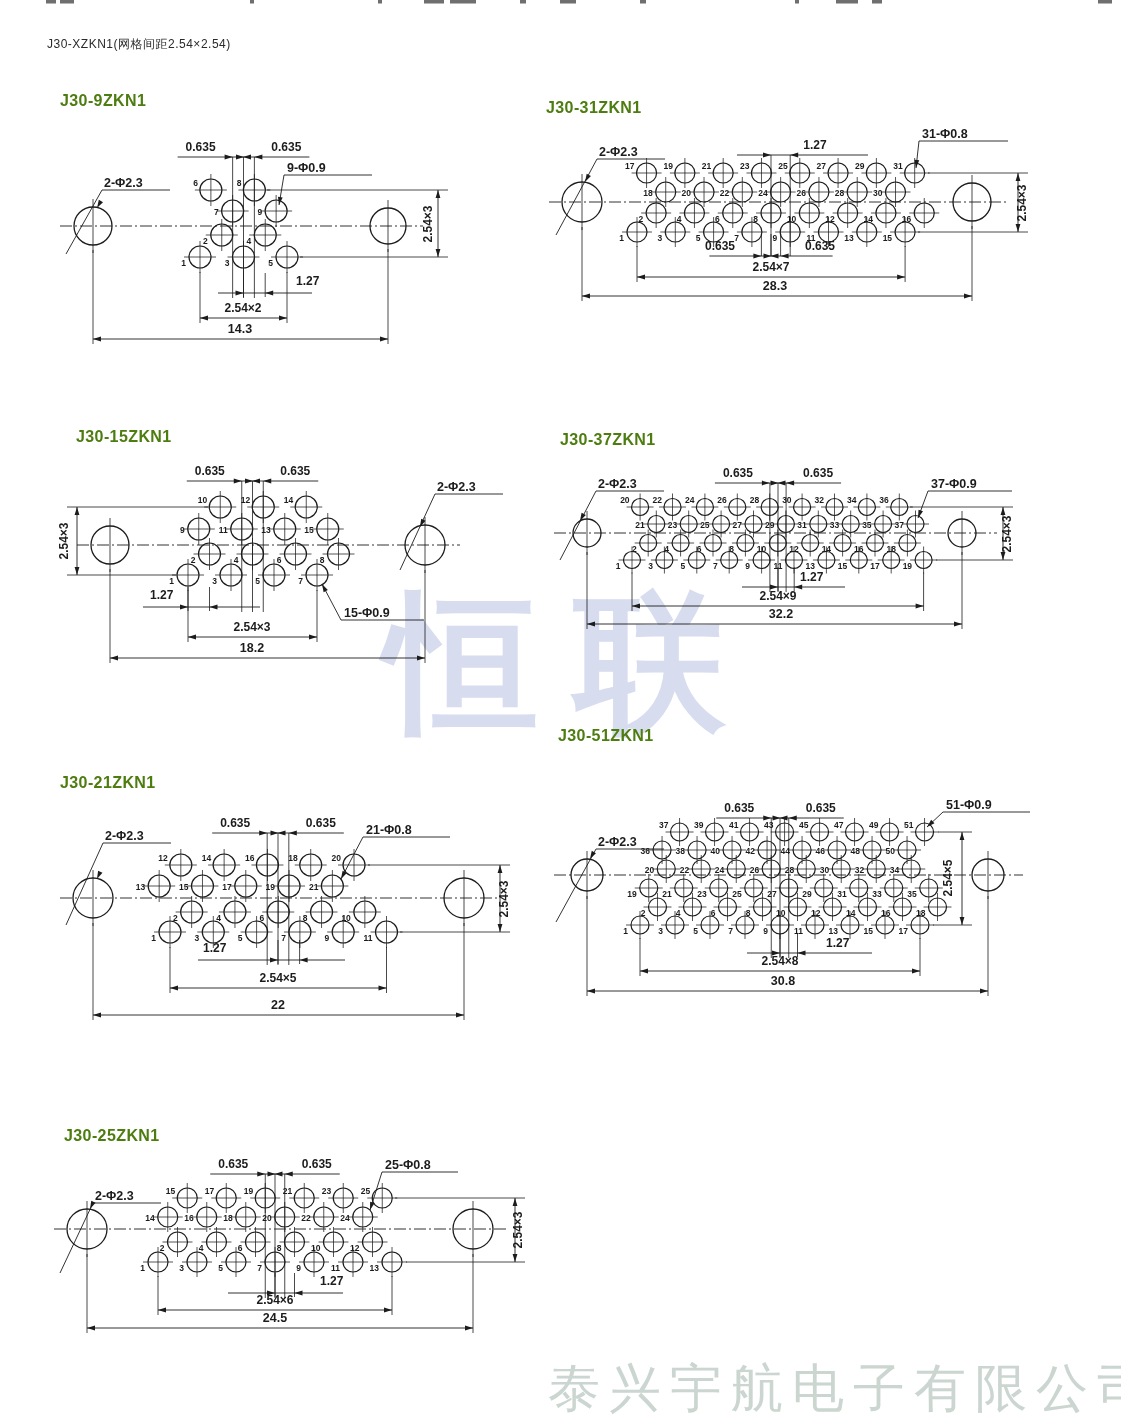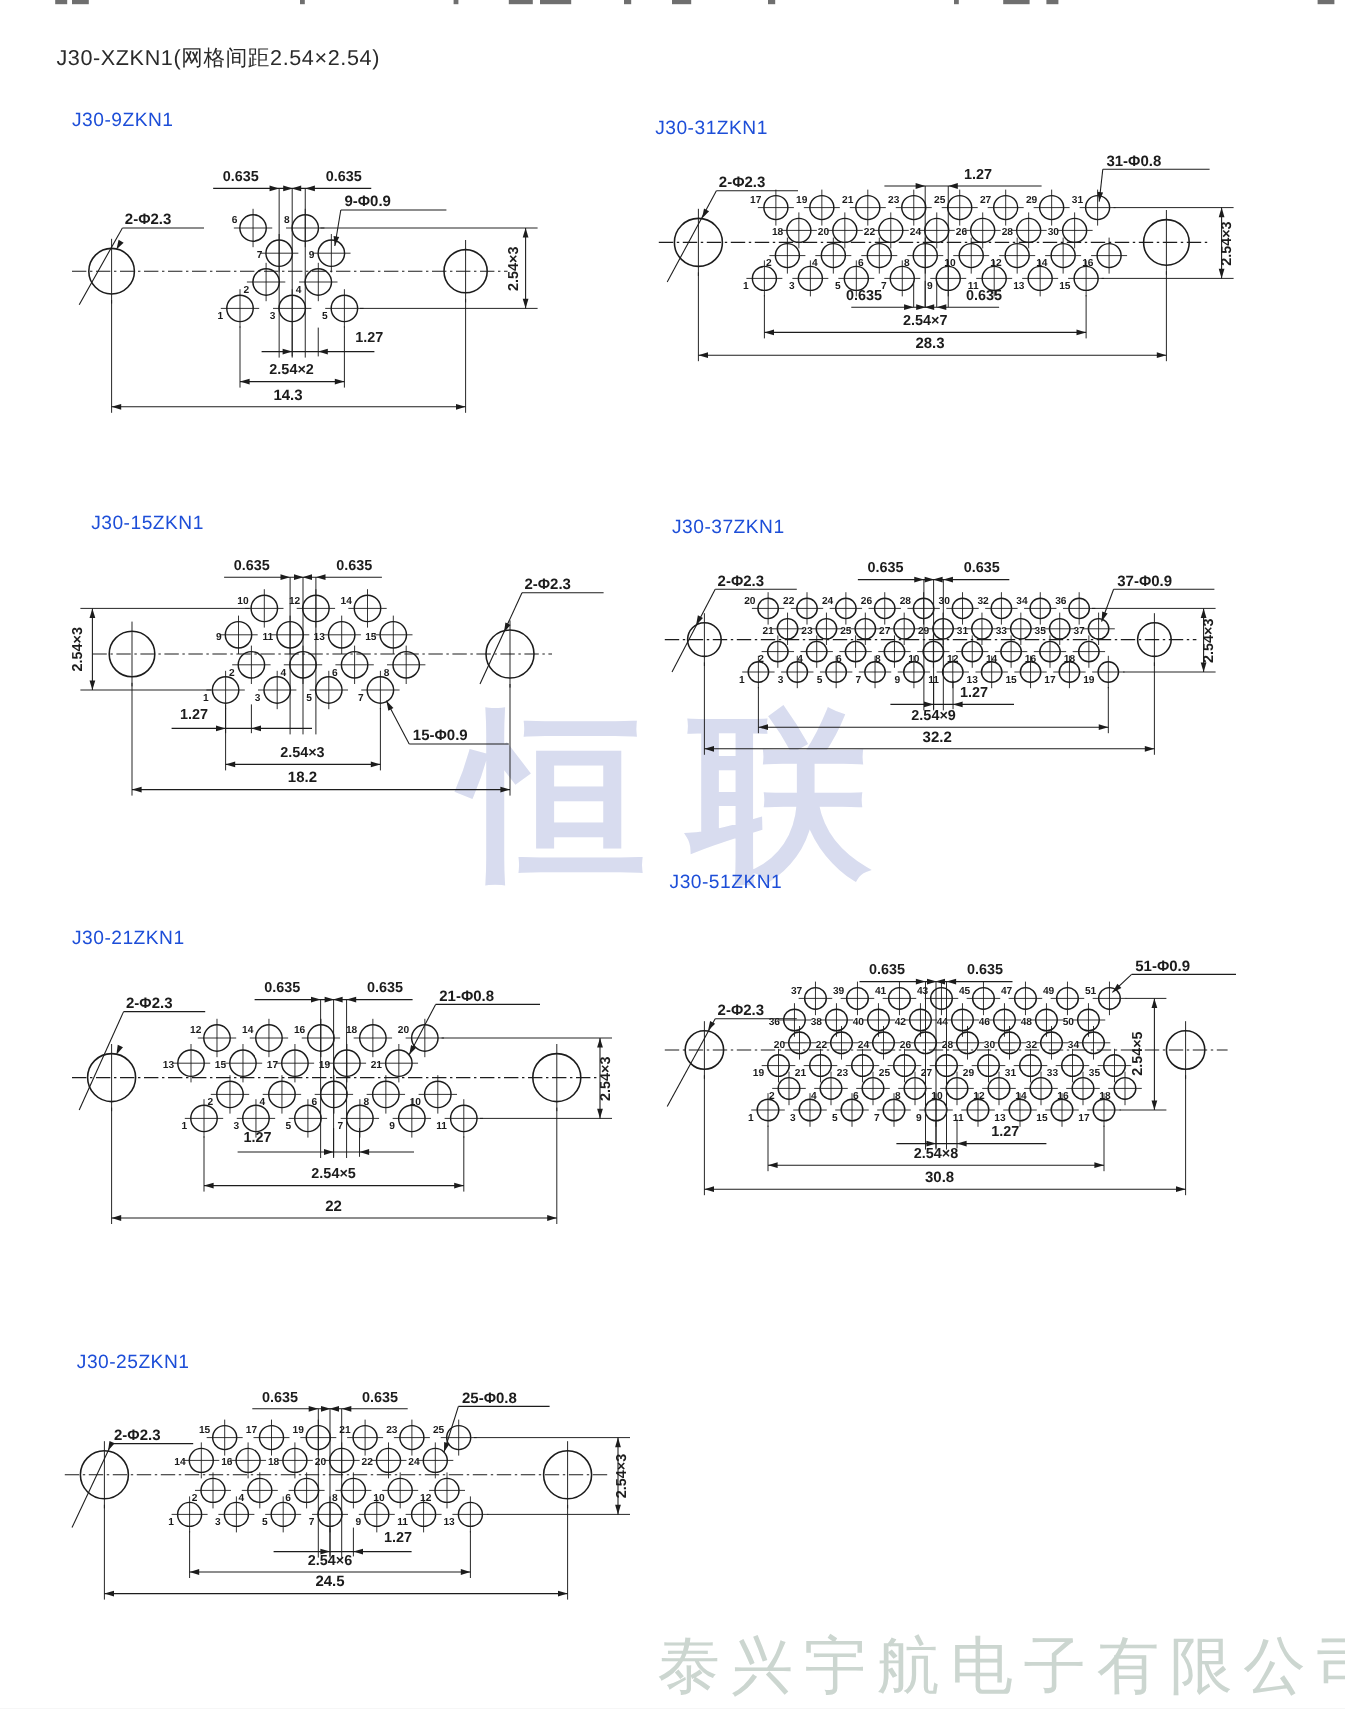--- a/index.html
+++ b/index.html
@@ -1,19 +1,19 @@
 <!DOCTYPE html>
 <html><head>
 <meta charset="utf-8">
 <style>
   html,body{margin:0;padding:0;background:#e8e8e8;}
   #page{position:relative;width:1121px;height:1424px;background:#ffffff;overflow:hidden;
         font-family:"Liberation Sans",sans-serif;}
-  .hdr{position:absolute;left:47px;top:36px;font-size:18px;color:#2a2a2a;letter-spacing:.5px;white-space:nowrap;}
-  .title{position:absolute;font-weight:400;font-size:16px;color:#1d4ed8;letter-spacing:.4px;white-space:nowrap;}
+  .hdr{position:absolute;left:47px;top:36px;font-size:12px;color:#2a2a2a;letter-spacing:.5px;white-space:nowrap;}
+  .title{position:absolute;font-weight:700;font-size:16px;color:#4d7c0f;letter-spacing:.4px;white-space:nowrap;}
   .wm{position:absolute;left:374px;top:588px;font-family:"Liberation Serif",serif;font-weight:700;
       font-size:152px;line-height:1;color:#d8dcef;letter-spacing:36px;white-space:nowrap;user-select:none;margin-left:12px;}
   .ftr{position:absolute;left:548px;top:1354px;font-family:"Liberation Serif",serif;
        font-size:52px;color:#ccd6d0;letter-spacing:9px;white-space:nowrap;user-select:none;}
   svg text{font-family:"Liberation Sans",sans-serif;font-weight:700;fill:#1c1c1c;}
   #drawing{position:absolute;left:0;top:0;}
 </style>
 </head>
 <body>
 

